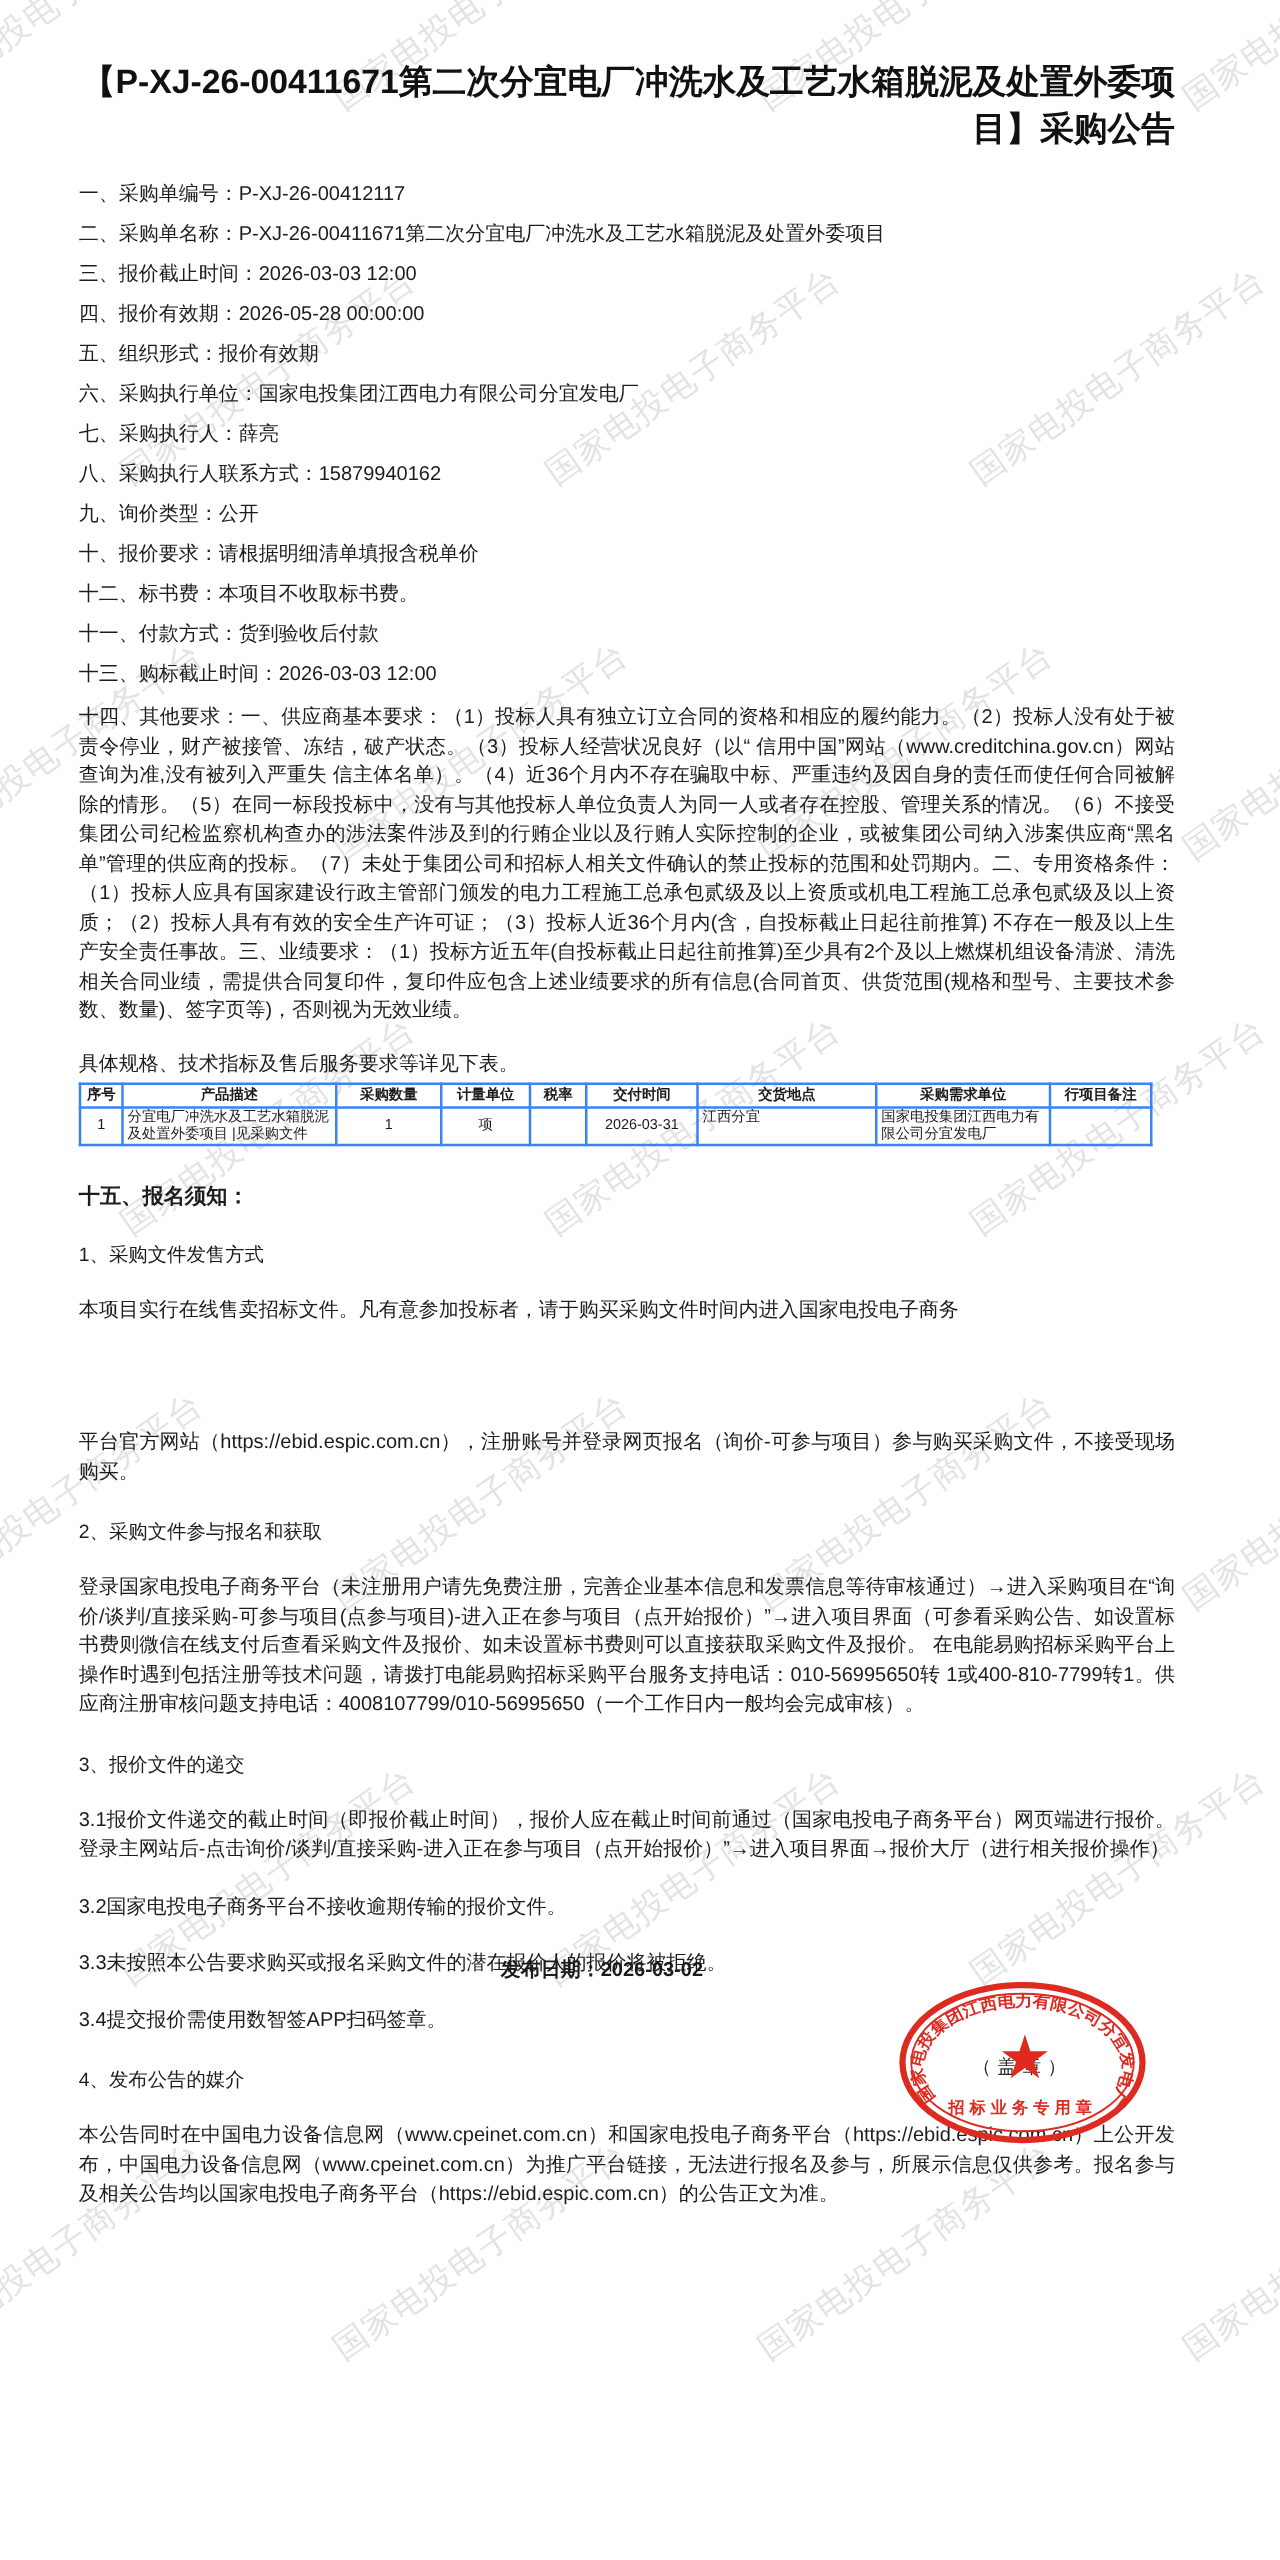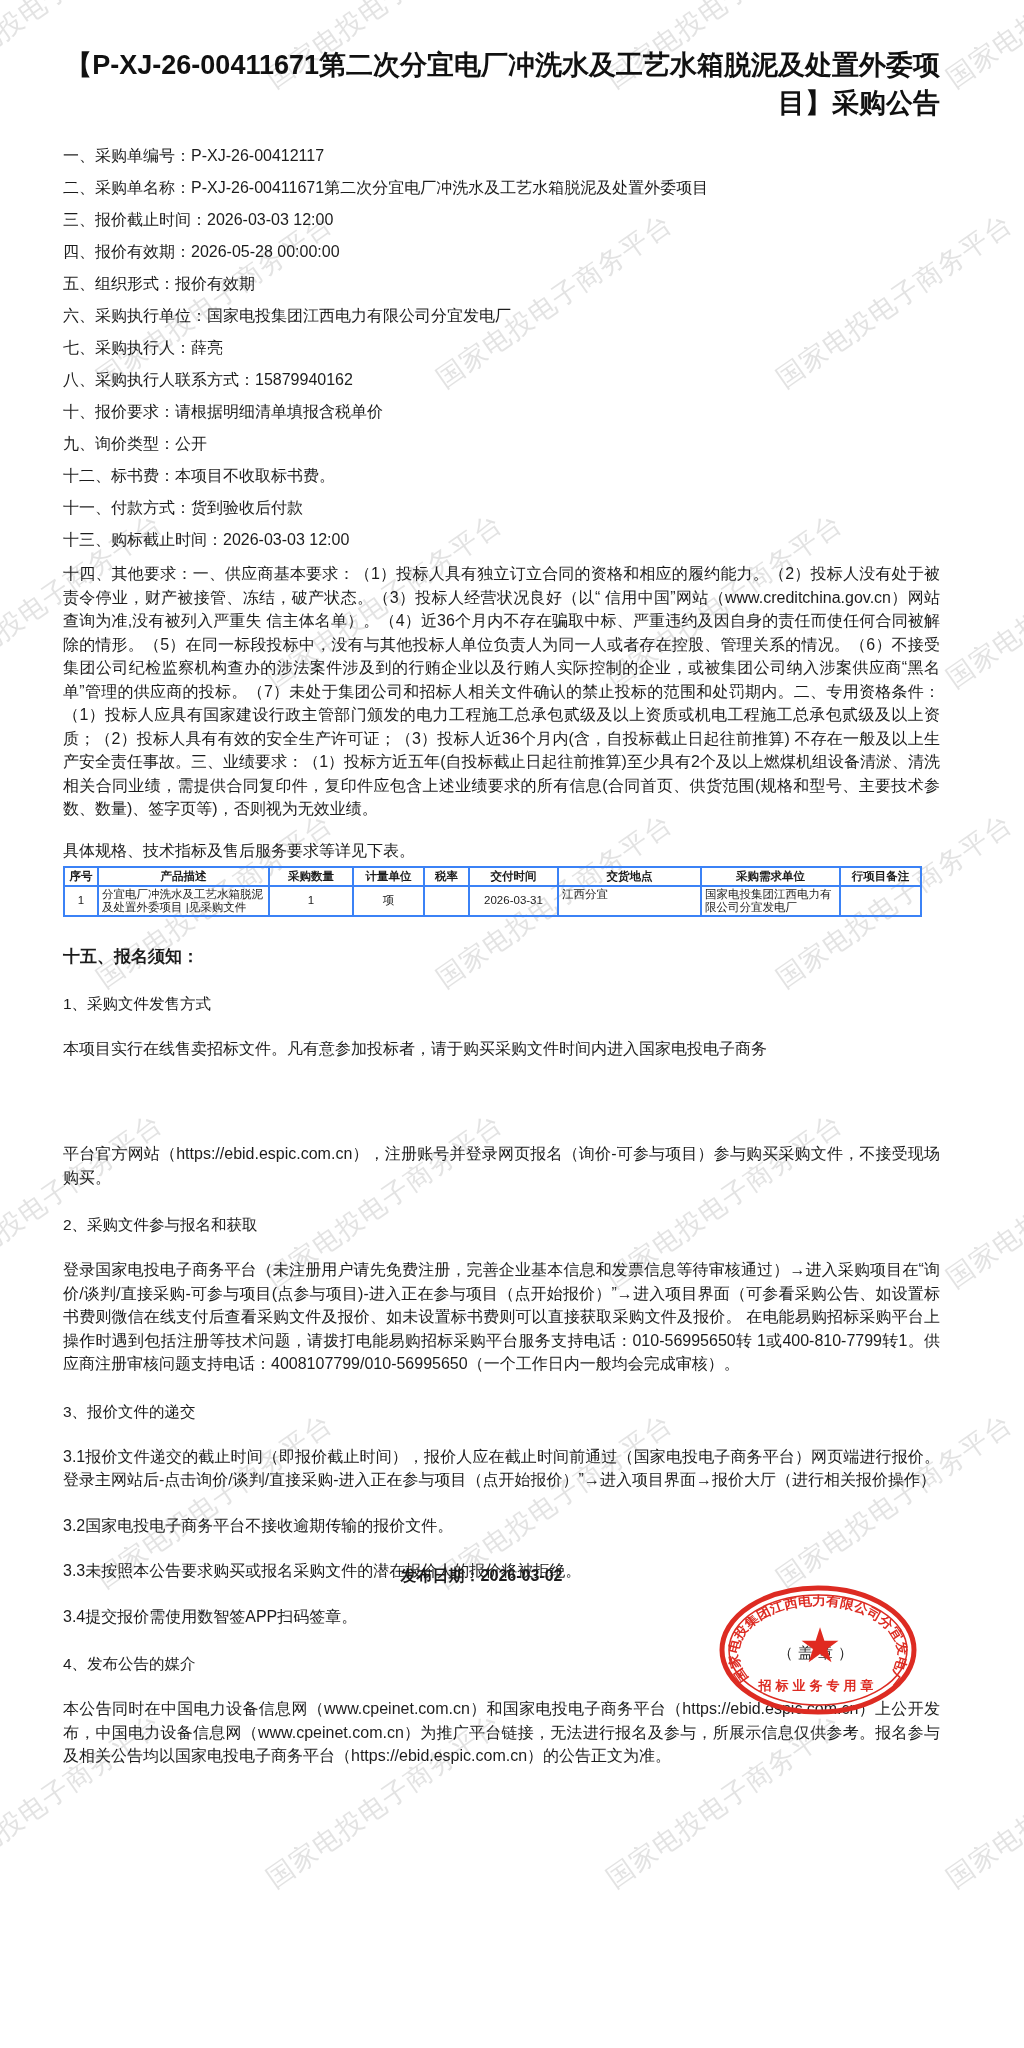--- a/index.html
+++ b/index.html
@@ -68,22 +68,22 @@
 
   <div class="fields">
     <div class="field"><span class="flabel">一、采购单编号：</span><span class="fvalue">P-XJ-26-00412117</span></div>
     <div class="field"><span class="flabel">二、采购单名称：</span><span class="fvalue">P-XJ-26-00411671第二次分宜电厂冲洗水及工艺水箱脱泥及处置外委项目</span></div>
     <div class="field"><span class="flabel">三、报价截止时间：</span><span class="fvalue">2026-03-03 12:00</span></div>
     <div class="field"><span class="flabel">四、报价有效期：</span><span class="fvalue">2026-05-28 00:00:00</span></div>
     <div class="field"><span class="flabel">五、组织形式：</span><span class="fvalue">报价有效期</span></div>
     <div class="field"><span class="flabel">六、采购执行单位：</span><span class="fvalue">国家电投集团江西电力有限公司分宜发电厂</span></div>
     <div class="field"><span class="flabel">七、采购执行人：</span><span class="fvalue">薛亮</span></div>
     <div class="field"><span class="flabel">八、采购执行人联系方式：</span><span class="fvalue">15879940162</span></div>
+    <div class="field"><span class="flabel">九、询价类型：</span><span class="fvalue">公开</span></div>
     <div class="field"><span class="flabel">十、报价要求：</span><span class="fvalue">请根据明细清单填报含税单价</span></div>
-    <div class="field"><span class="flabel">九、询价类型：</span><span class="fvalue">公开</span></div>
     <div class="field"><span class="flabel">十二、标书费：</span><span class="fvalue">本项目不收取标书费。</span></div>
     <div class="field"><span class="flabel">十一、付款方式：</span><span class="fvalue">货到验收后付款</span></div>
     <div class="field"><span class="flabel">十三、购标截止时间：</span><span class="fvalue">2026-03-03 12:00</span></div>
   </div>
 
   <p class="other-req"><span class="flabel">十四、其他要求：</span><span>一、供应商基本要求：（1）投标人具有独立订立合同的资格和相应的履约能力。（2）投标人没有处于被责令停业，财产被接管、冻结，破产状态。（3）投标人经营状况良好（以“ 信用中国”网站（www.creditchina.gov.cn）网站查询为准,没有被列入严重失 信主体名单）。（4）近36个月内不存在骗取中标、严重违约及因自身的责任而使任何合同被解除的情形。（5）在同一标段投标中，没有与其他投标人单位负责人为同一人或者存在控股、管理关系的情况。（6）不接受集团公司纪检监察机构查办的涉法案件涉及到的行贿企业以及行贿人实际控制的企业，或被集团公司纳入涉案供应商“黑名单”管理的供应商的投标。（7）未处于集团公司和招标人相关文件确认的禁止投标的范围和处罚期内。二、专用资格条件：（1）投标人应具有国家建设行政主管部门颁发的电力工程施工总承包贰级及以上资质或机电工程施工总承包贰级及以上资质；（2）投标人具有有效的安全生产许可证；（3）投标人近36个月内(含，自投标截止日起往前推算) 不存在一般及以上生产安全责任事故。三、业绩要求：（1）投标方近五年(自投标截止日起往前推算)至少具有2个及以上燃煤机组设备清淤、清洗相关合同业绩，需提供合同复印件，复印件应包含上述业绩要求的所有信息(合同首页、供货范围(规格和型号、主要技术参数、数量)、签字页等)，否则视为无效业绩。</span></p>
 
   <p class="table-intro">具体规格、技术指标及售后服务要求等详见下表。</p>
 
   <table class="items">

